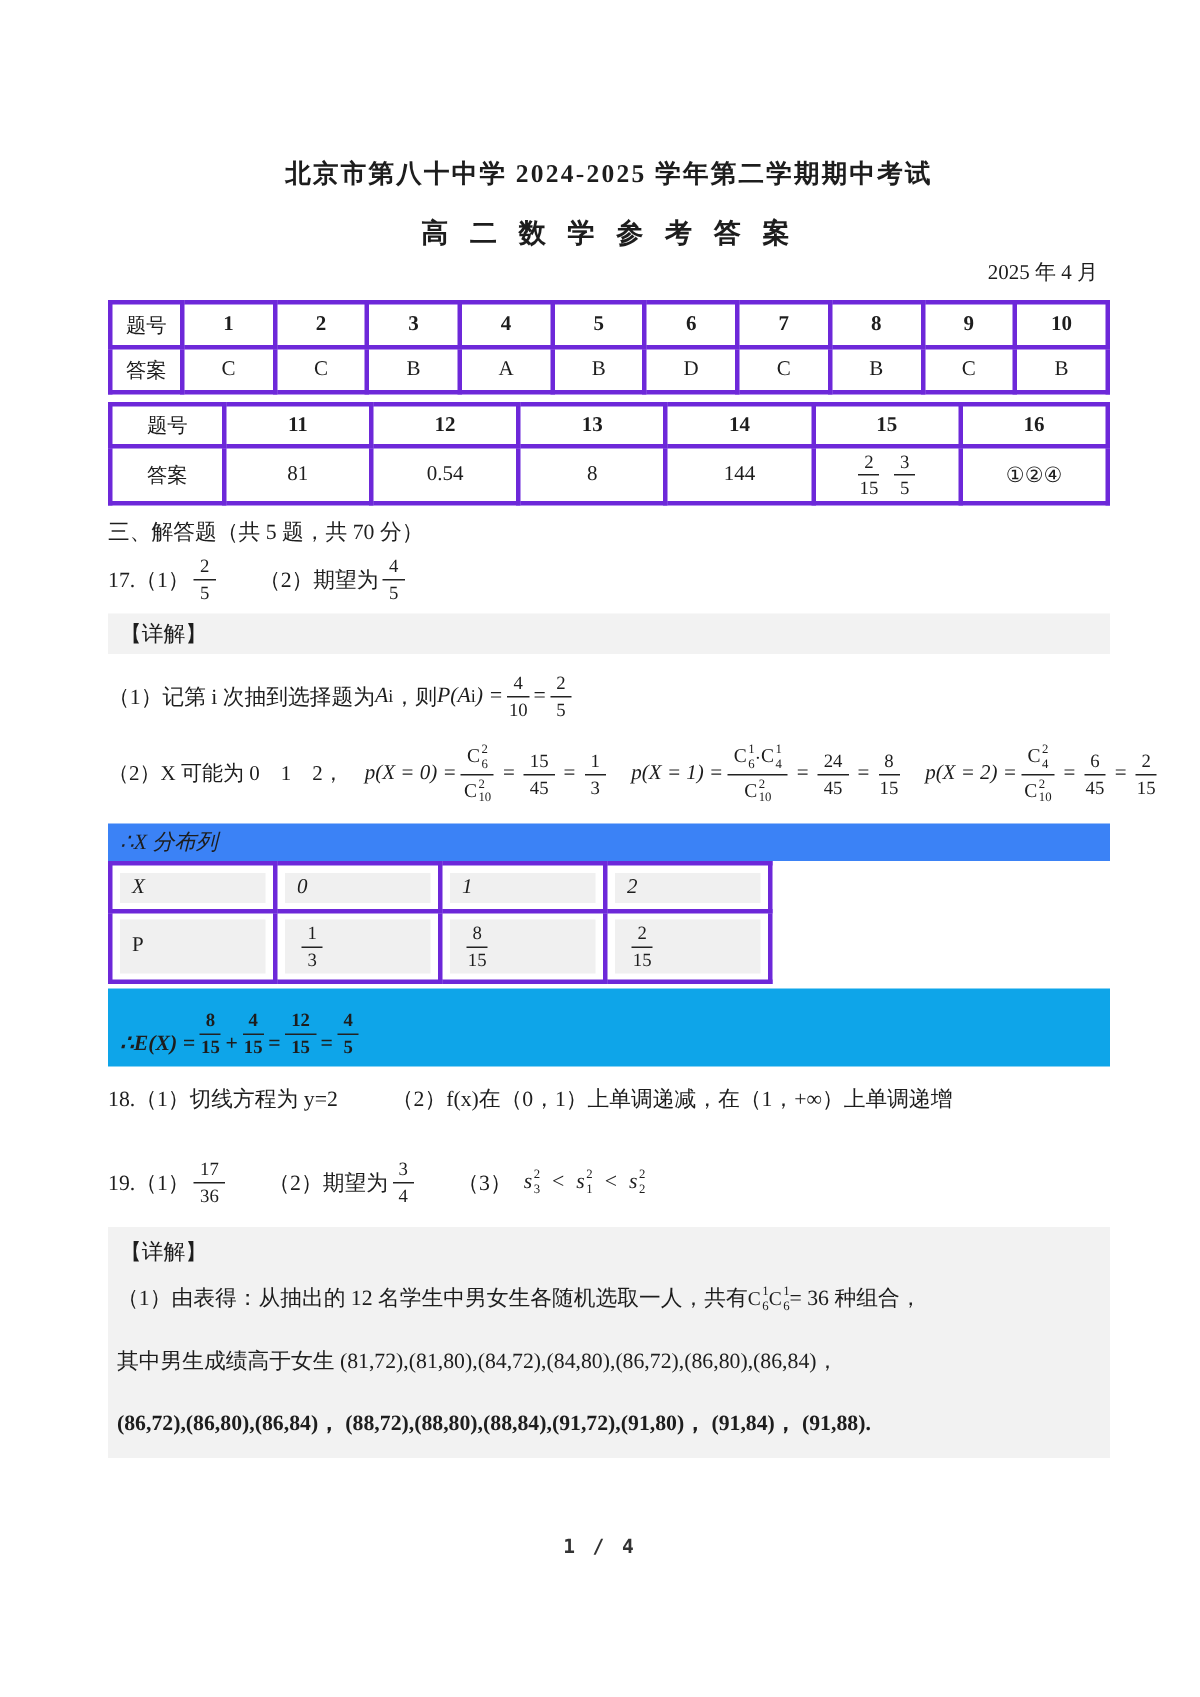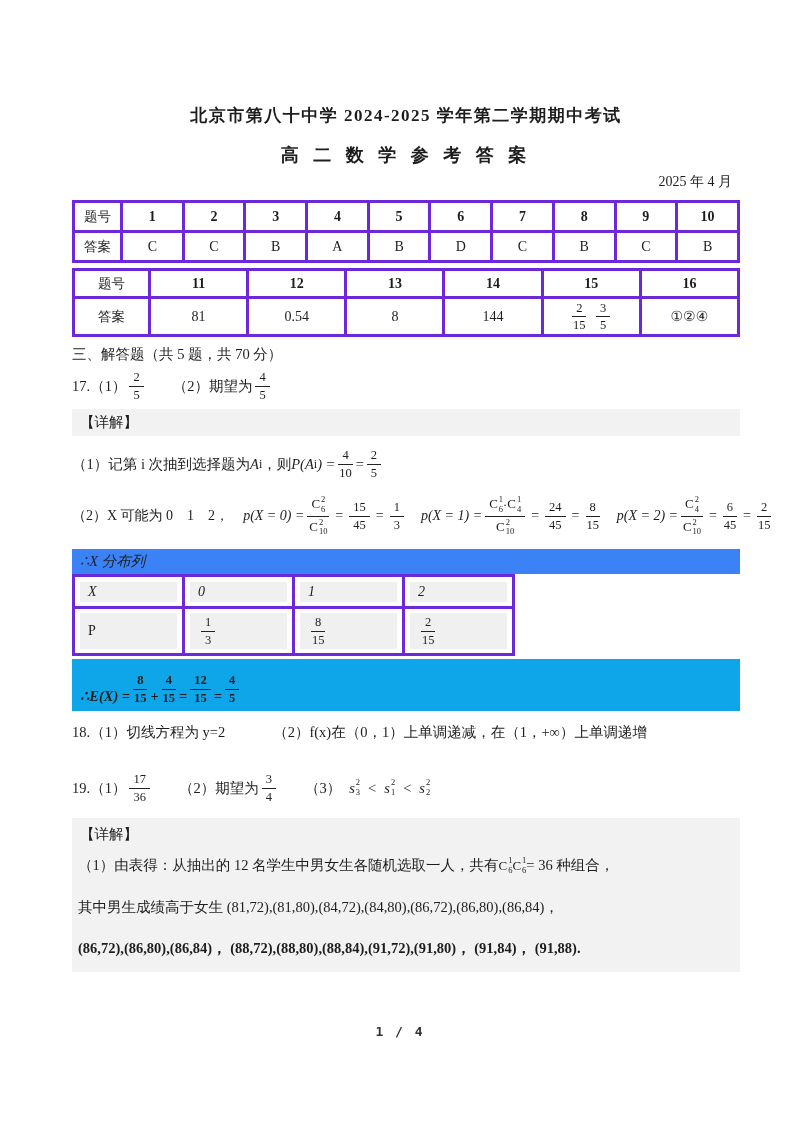--- a/index.html
+++ b/index.html
@@ -57,21 +57,21 @@
   .tbl-dist td { text-align:left; padding:0; }
   .tbl-dist .hrow td { height:32px; }
   .tbl-dist .prow td { height:46px; }
   .shade { background:#f0f0f0; margin:4px 5px; padding:2px 8px; display:flex; align-items:center; min-height:20px; font-style:italic; font-size:14px; }
   .prow .shade { min-height:36px; font-style:normal; }
   .plbl { font-style:italic; }
 
   .exband { margin-top:3px; background:#0ea5e9; padding:6px 8px; width:668px; height:52px; display:flex; align-items:flex-end; font-size:14.5px;font-weight:bold; }
 
   .q18line { margin-top:12px; font-size:14.5px; }
-  .q18b { margin-left:48px; }
+  .q18b { margin-left:36px; }
 
   .q19line { margin-top:24px; height:44px; }
 
   .detail19 { margin-top:8px; background:#f2f2f2; width:668px; padding:5px 10px 14px 6px; font-size:14.5px; }
   .detail19 .dl { padding:2px 0 0 2px; }
   .d19l1 { margin-top:12px; display:flex; align-items:center; white-space:nowrap; }
   .d19l2 { margin-top:22px; }
   .d19l3 { margin-top:22px;font-weight:bold; }
 
   .footer { position:absolute; top:1024px; left:0; width:100%; text-align:center; font-family:"DejaVu Sans Mono",monospace; font-size:13px; font-weight:700; letter-spacing:2px; color:#333; }

